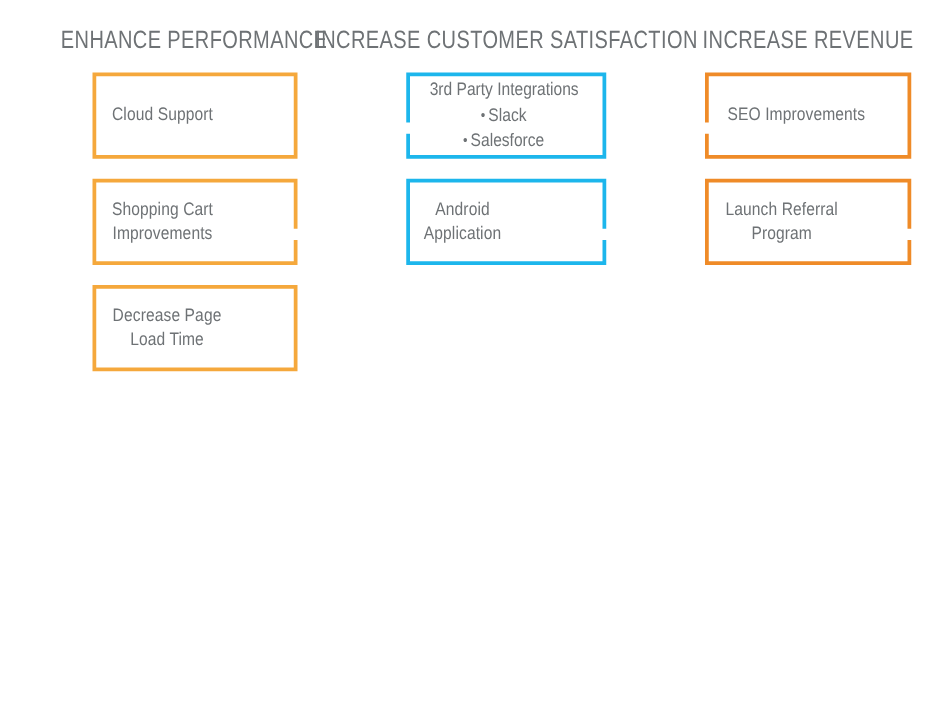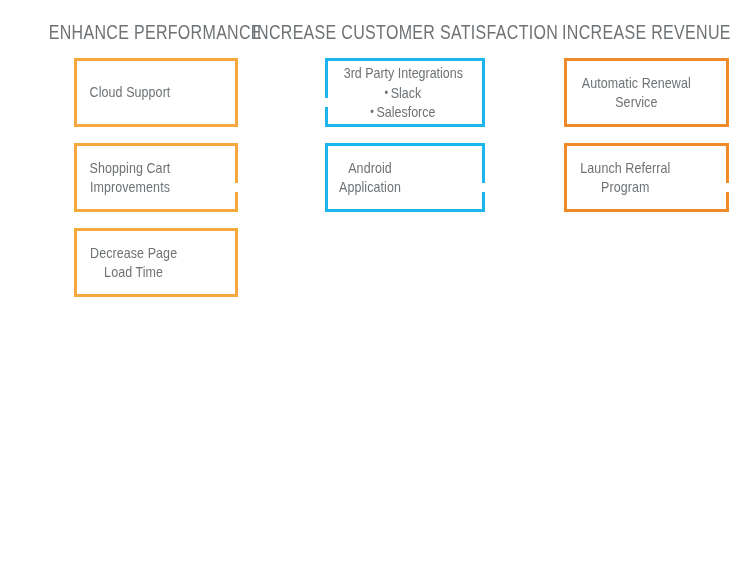--- a/index.html
+++ b/index.html
@@ -213,24 +213,24 @@
           <div class="frame"></div>
           <div class="notch"></div>
           <div class="card-text">Android
 Application</div>
         </div>
       </div>
     </div>
     <div class="column col-2">
       <div class="column-header">INCREASE REVENUE</div>
       <div class="card-list">
-        <div class="card " style="--c: #EF8B28;">
-          <div class="frame"></div>
-          <div class="card-text">Automatic Renewal
-Service</div>
+        <div class="card gap-left" style="--c: #EF8B28;">
+          <div class="frame"></div>
+          <div class="notch"></div>
+          <div class="card-text">SEO Improvements</div>
         </div>
         <div class="card gap-right" style="--c: #EF8B28;">
           <div class="frame"></div>
           <div class="notch"></div>
           <div class="card-text">Launch Referral
 Program</div>
         </div>
       </div>
     </div>
   </div>

